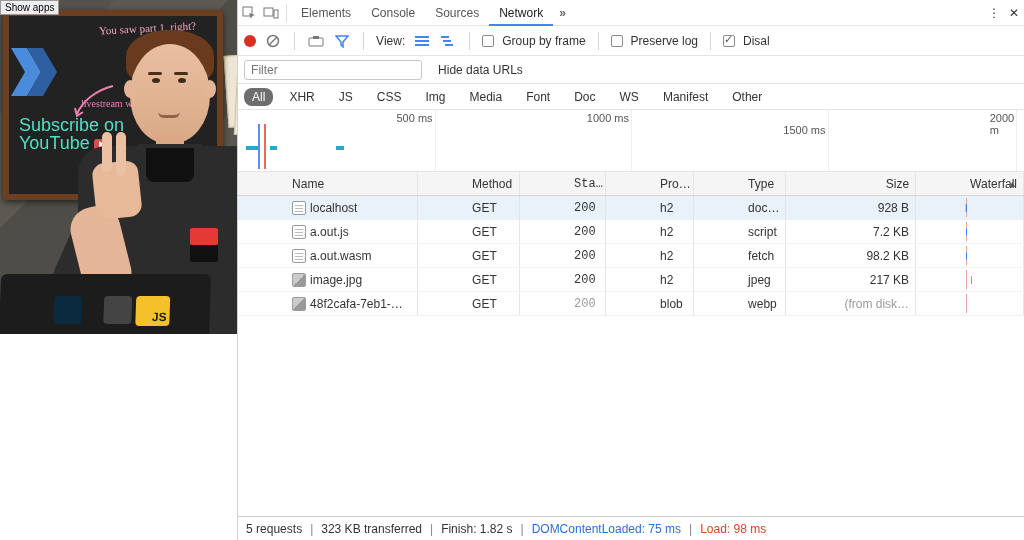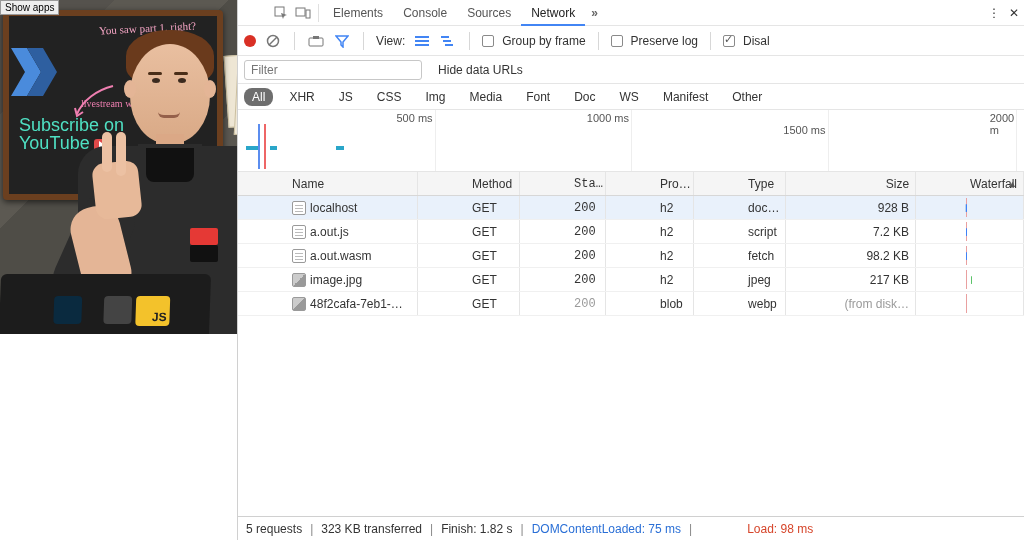--- a/index.html
+++ b/index.html
@@ -76,21 +76,21 @@
   .lap2 .chrome::after{content:"";position:absolute;left:7px;top:7px;width:16px;height:16px;border-radius:50%;background:#4285f4;border:3px solid #fff;}
   .clutter{position:absolute;left:190px;top:210px;width:310px;height:50px;}
   .jarA,.jarB,.jarC{position:absolute;bottom:0;border-radius:3px;}
   .jarA{left:60px;width:22px;height:30px;background:#caa;}
   .jarB{left:88px;width:26px;height:26px;background:#9be;}
   .jarC{left:120px;width:24px;height:34px;background:#7a9;}
   .papers{position:absolute;left:226px;top:54px;width:54px;height:72px;background:#eee6d4;border:1px solid #cbbf9f;transform:rotate(-4deg);}
   .papers::after{content:"";position:absolute;left:8px;top:8px;width:54px;height:72px;background:#efe7d6;border:1px solid #cbbf9f;transform:rotate(7deg);}
   
   .devtools { flex: 1; border-left: 1px solid #d0d0d0; display: flex; flex-direction: column; font-size: 12px; color: #333; }
-  .row { display: flex; align-items: center; border-bottom: 1px solid #e5e5e5; padding-left: 32px; }
+  .row { display: flex; align-items: center; border-bottom: 1px solid #e5e5e5; }
   .tabs { height: 26px; }
   .tabs .ticon { width: 22px; display:flex; align-items:center; justify-content:center; }
   .tabs .tab { padding: 0 10px; height: 26px; line-height: 26px; color: #555; }
   .tabs .tab.active { color: #222; border-bottom: 2px solid #4285f4; }
   .tabs .more { padding: 0 6px; color:#666; font-weight:700; }
   .tabs .right { margin-left: auto; display:flex; }
   .toolbar { height: 30px; gap: 8px; padding: 0 6px; }
   .toolbar .dot { width: 12px; height: 12px; border-radius: 50%; }
   .toolbar .sep { width: 1px; height: 18px; background: #d7d7d7; margin: 0 4px; }
   .toolbar .ico { width: 18px; height: 18px; display:flex; align-items:center; justify-content:center; color:#5a5a5a; }
@@ -127,21 +127,21 @@
   .wfcell { position:relative; }
   .wfcell .seg { position:absolute; top:8px; height:8px; border-radius:1px; }
   .wfcell .seg.light{background:#b7d2f0;}
   .wfcell .seg.blue{background:#3e82f7;}
   .wfcell .seg.green{background:#5cc36a;}
   .wfcell .vb{position:absolute;top:2px;bottom:2px;width:1px;background:#8fb4e8;}
   .wfcell .vr{position:absolute;top:2px;bottom:2px;width:1px;background:#e9a0a0;}
   .status { height: 24px; border-top: 1px solid #d0d0d0; display:flex; align-items:center; padding: 0 8px; gap: 4px; }
   .status .pipe { color:#888; padding: 0 4px; }
   .status .dcl { color:#2a6fd6; }
-  .status .load { color:#d6452a;margin-left:47px; }
+  .status .load { color:#d6452a; }
 </style>
 </head>
 <body>
 
 <div class="left-pane">
   <button class="showapps">Show apps</button>
   <div class="scene">
     <div class="brick"></div>
     <div class="papers"></div>
     <div class="chalk">

